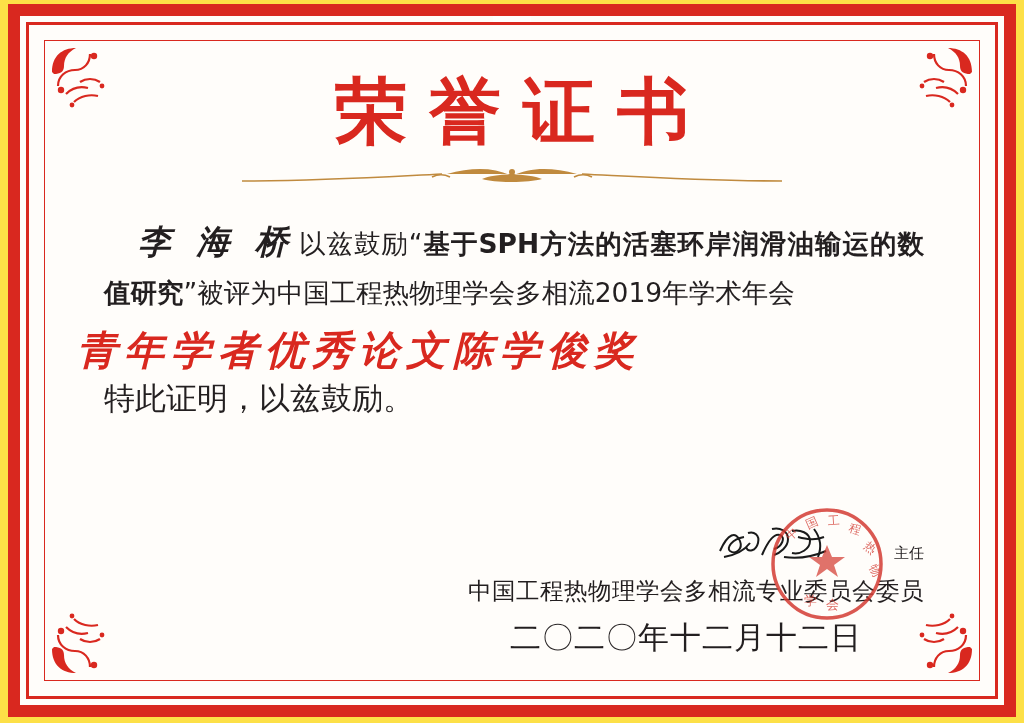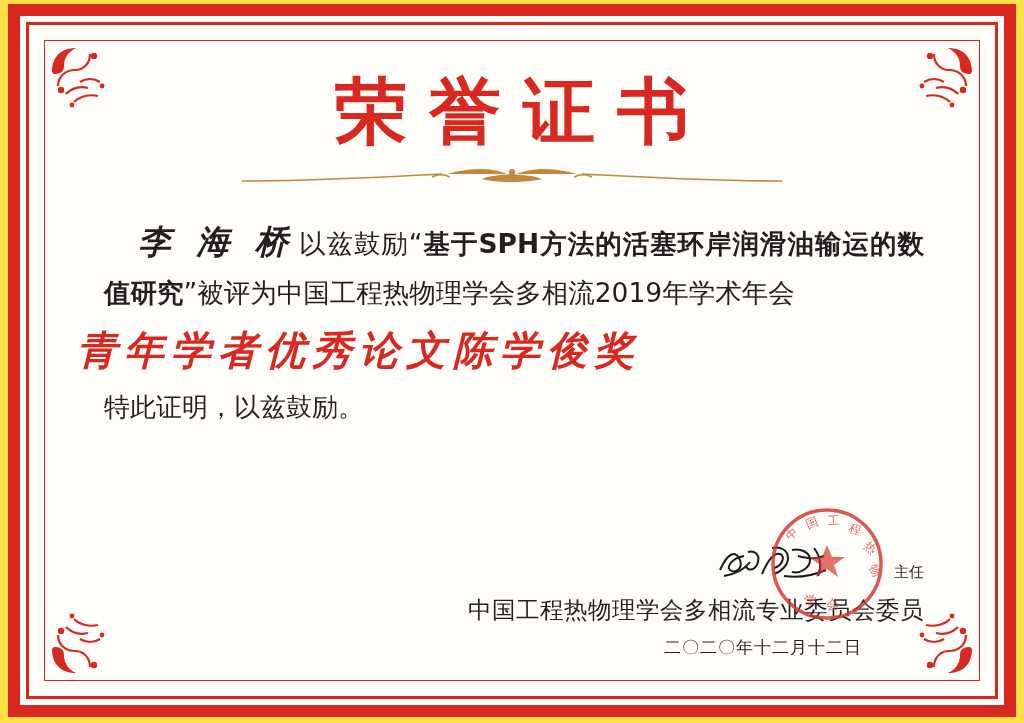--- a/index.html
+++ b/index.html
@@ -129,24 +129,24 @@
     color: #d9281f;
     font-family: "DejaVu Serif", serif;
     font-weight: bold;
     font-style: italic;
     font-size: 40px;
     letter-spacing: 7px;
     text-indent: 7px;
   }
 
   .closing {
-    margin-top: 12px;
+    margin-top: 0;
     padding-left: 34px;
     font-family: "DejaVu Sans", "Liberation Sans", sans-serif;
-    font-size: 26px;
+    font-size: 31px;
     color: #231f20;
   }
 
   
   .sign-block {
     position: absolute;
     right: 20px;
     bottom: 8px;
     width: 470px;
     text-align: right;
@@ -177,21 +177,21 @@
     padding-right: 10px;
     font-family: "DejaVu Sans", "Liberation Sans", sans-serif;
     font-size: 23.5px;
     color: #231f20;
     letter-spacing: 0.5px;
   }
   .date-line {
     margin-top: 10px;
     padding-right: 72px;
     font-family: "DejaVu Sans", "Liberation Sans", sans-serif;
-    font-size: 17px;
+    font-size: 31px;
     color: #231f20;
     letter-spacing: 1px;
   }
 
   
   .seal {
     position: absolute;
     right: 68px;
     bottom: 44px;
     width: 118px;

